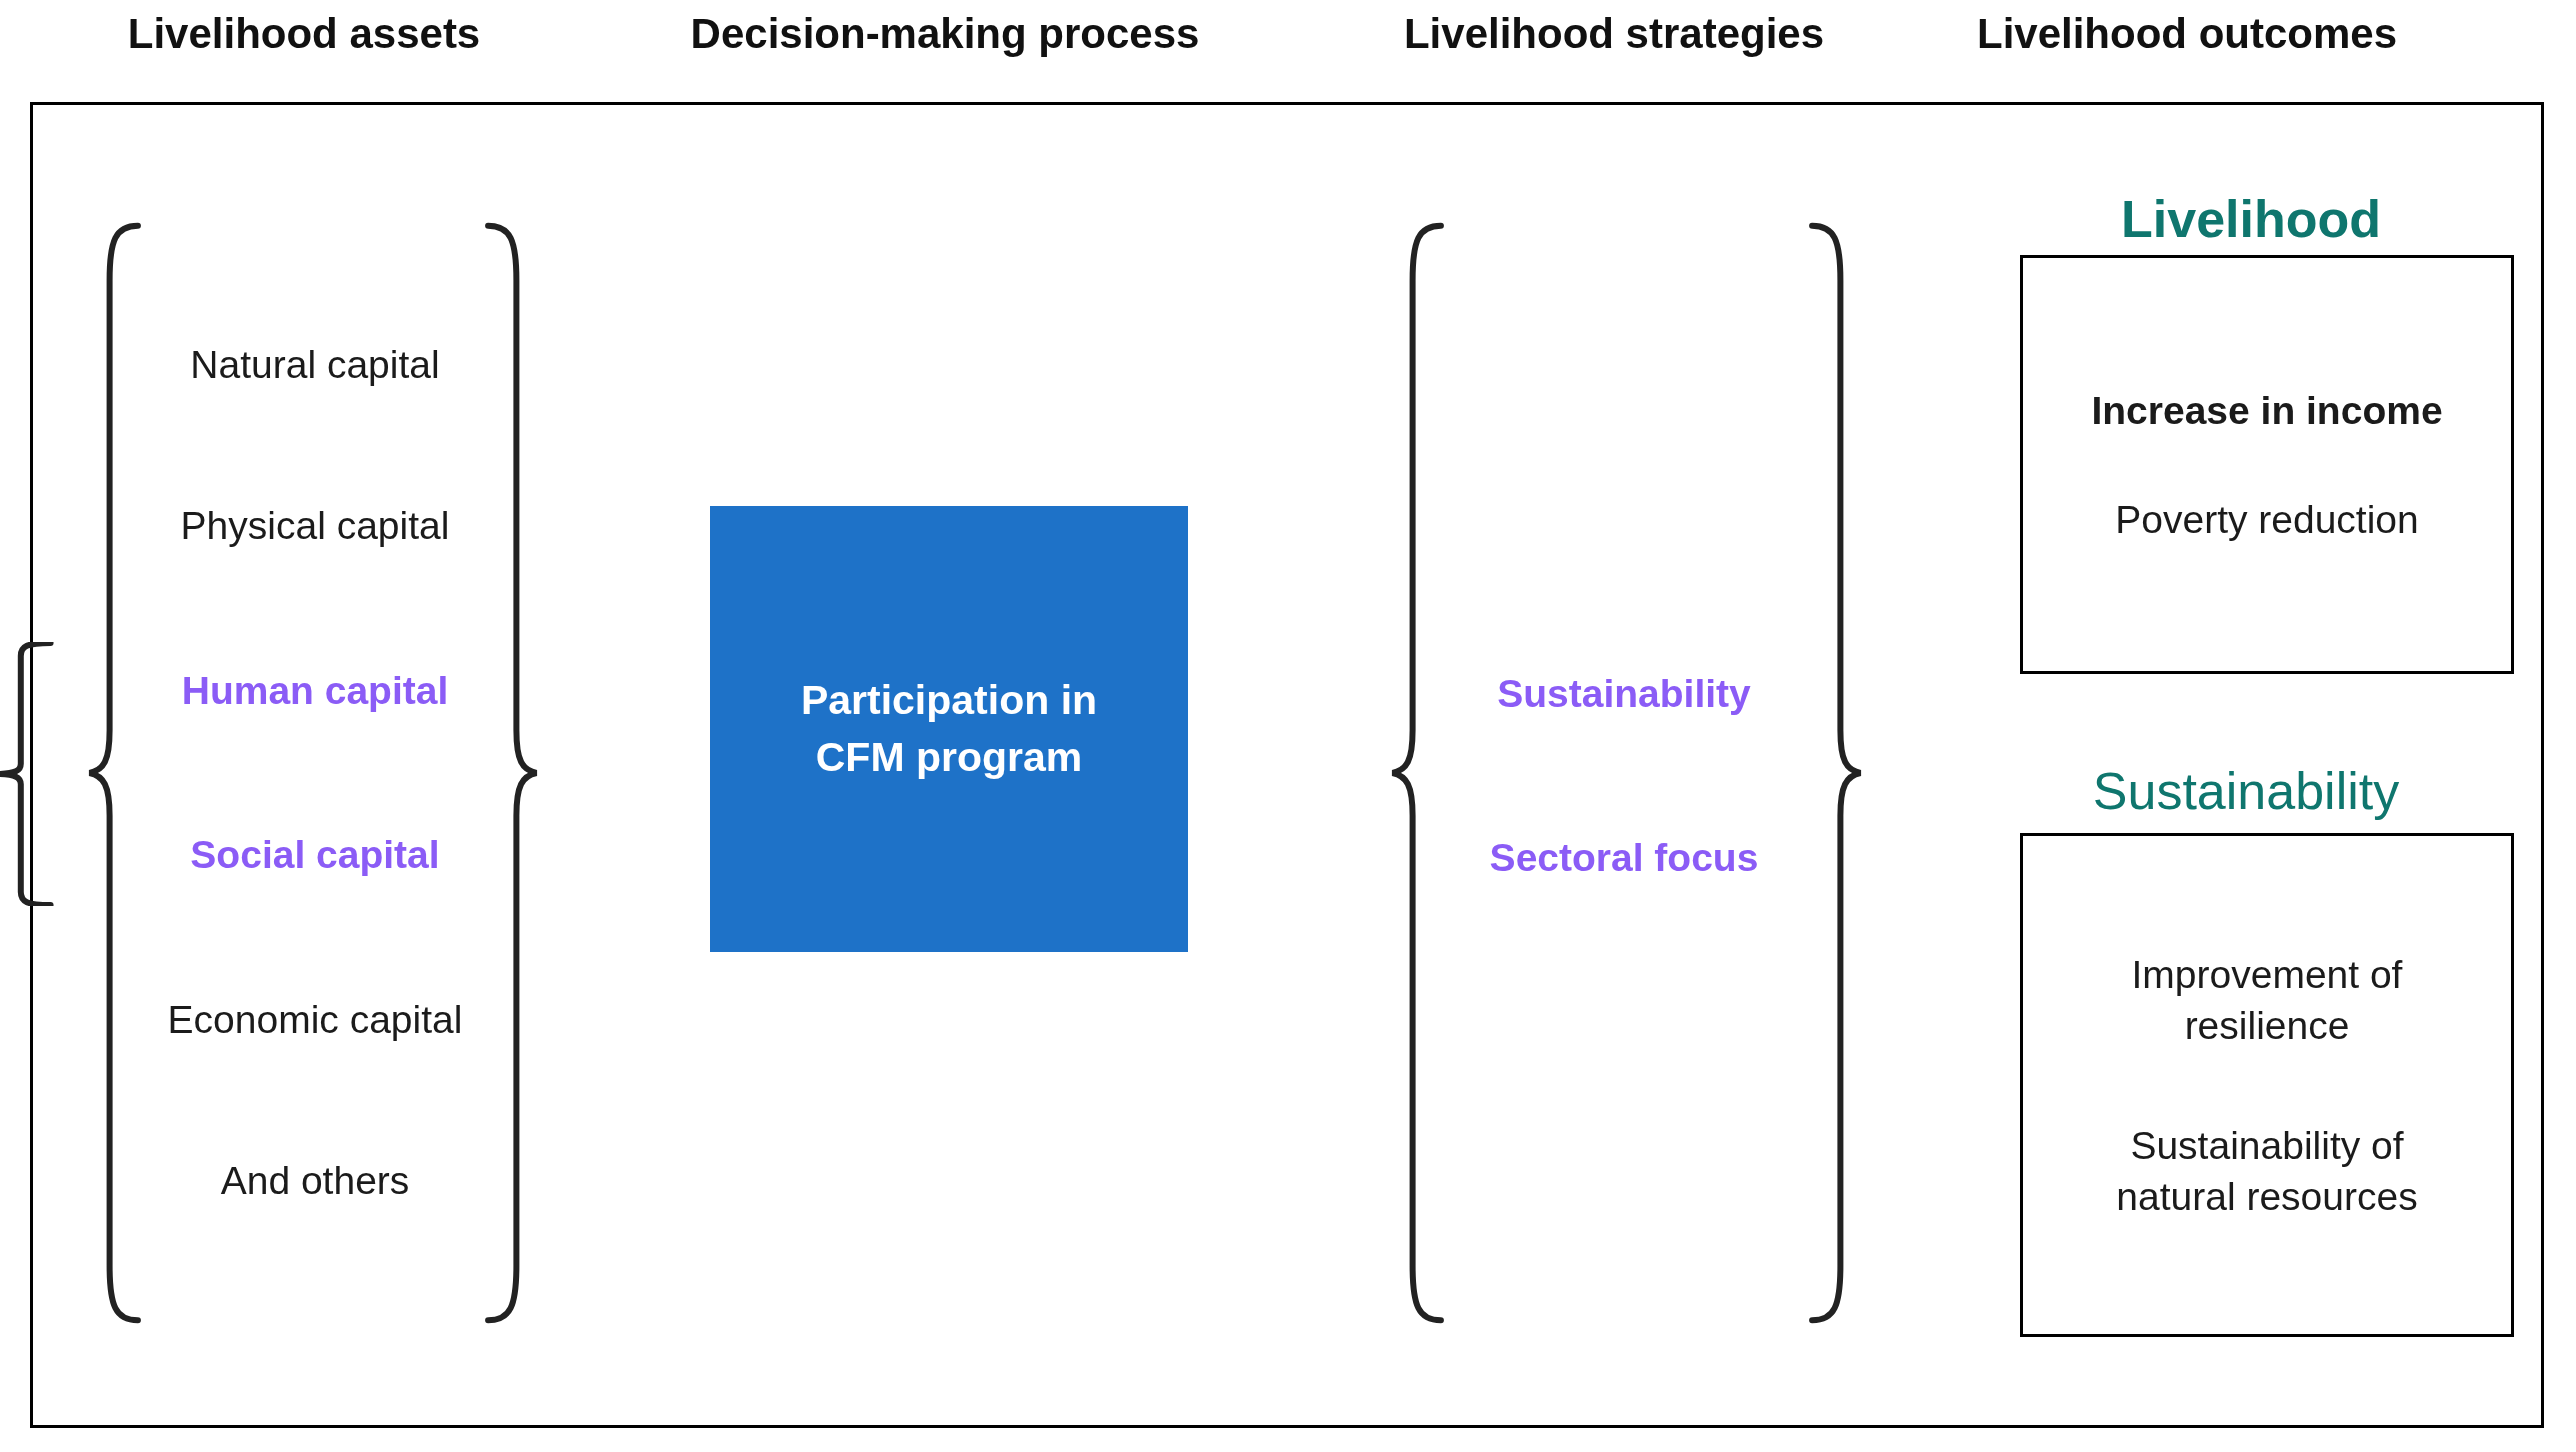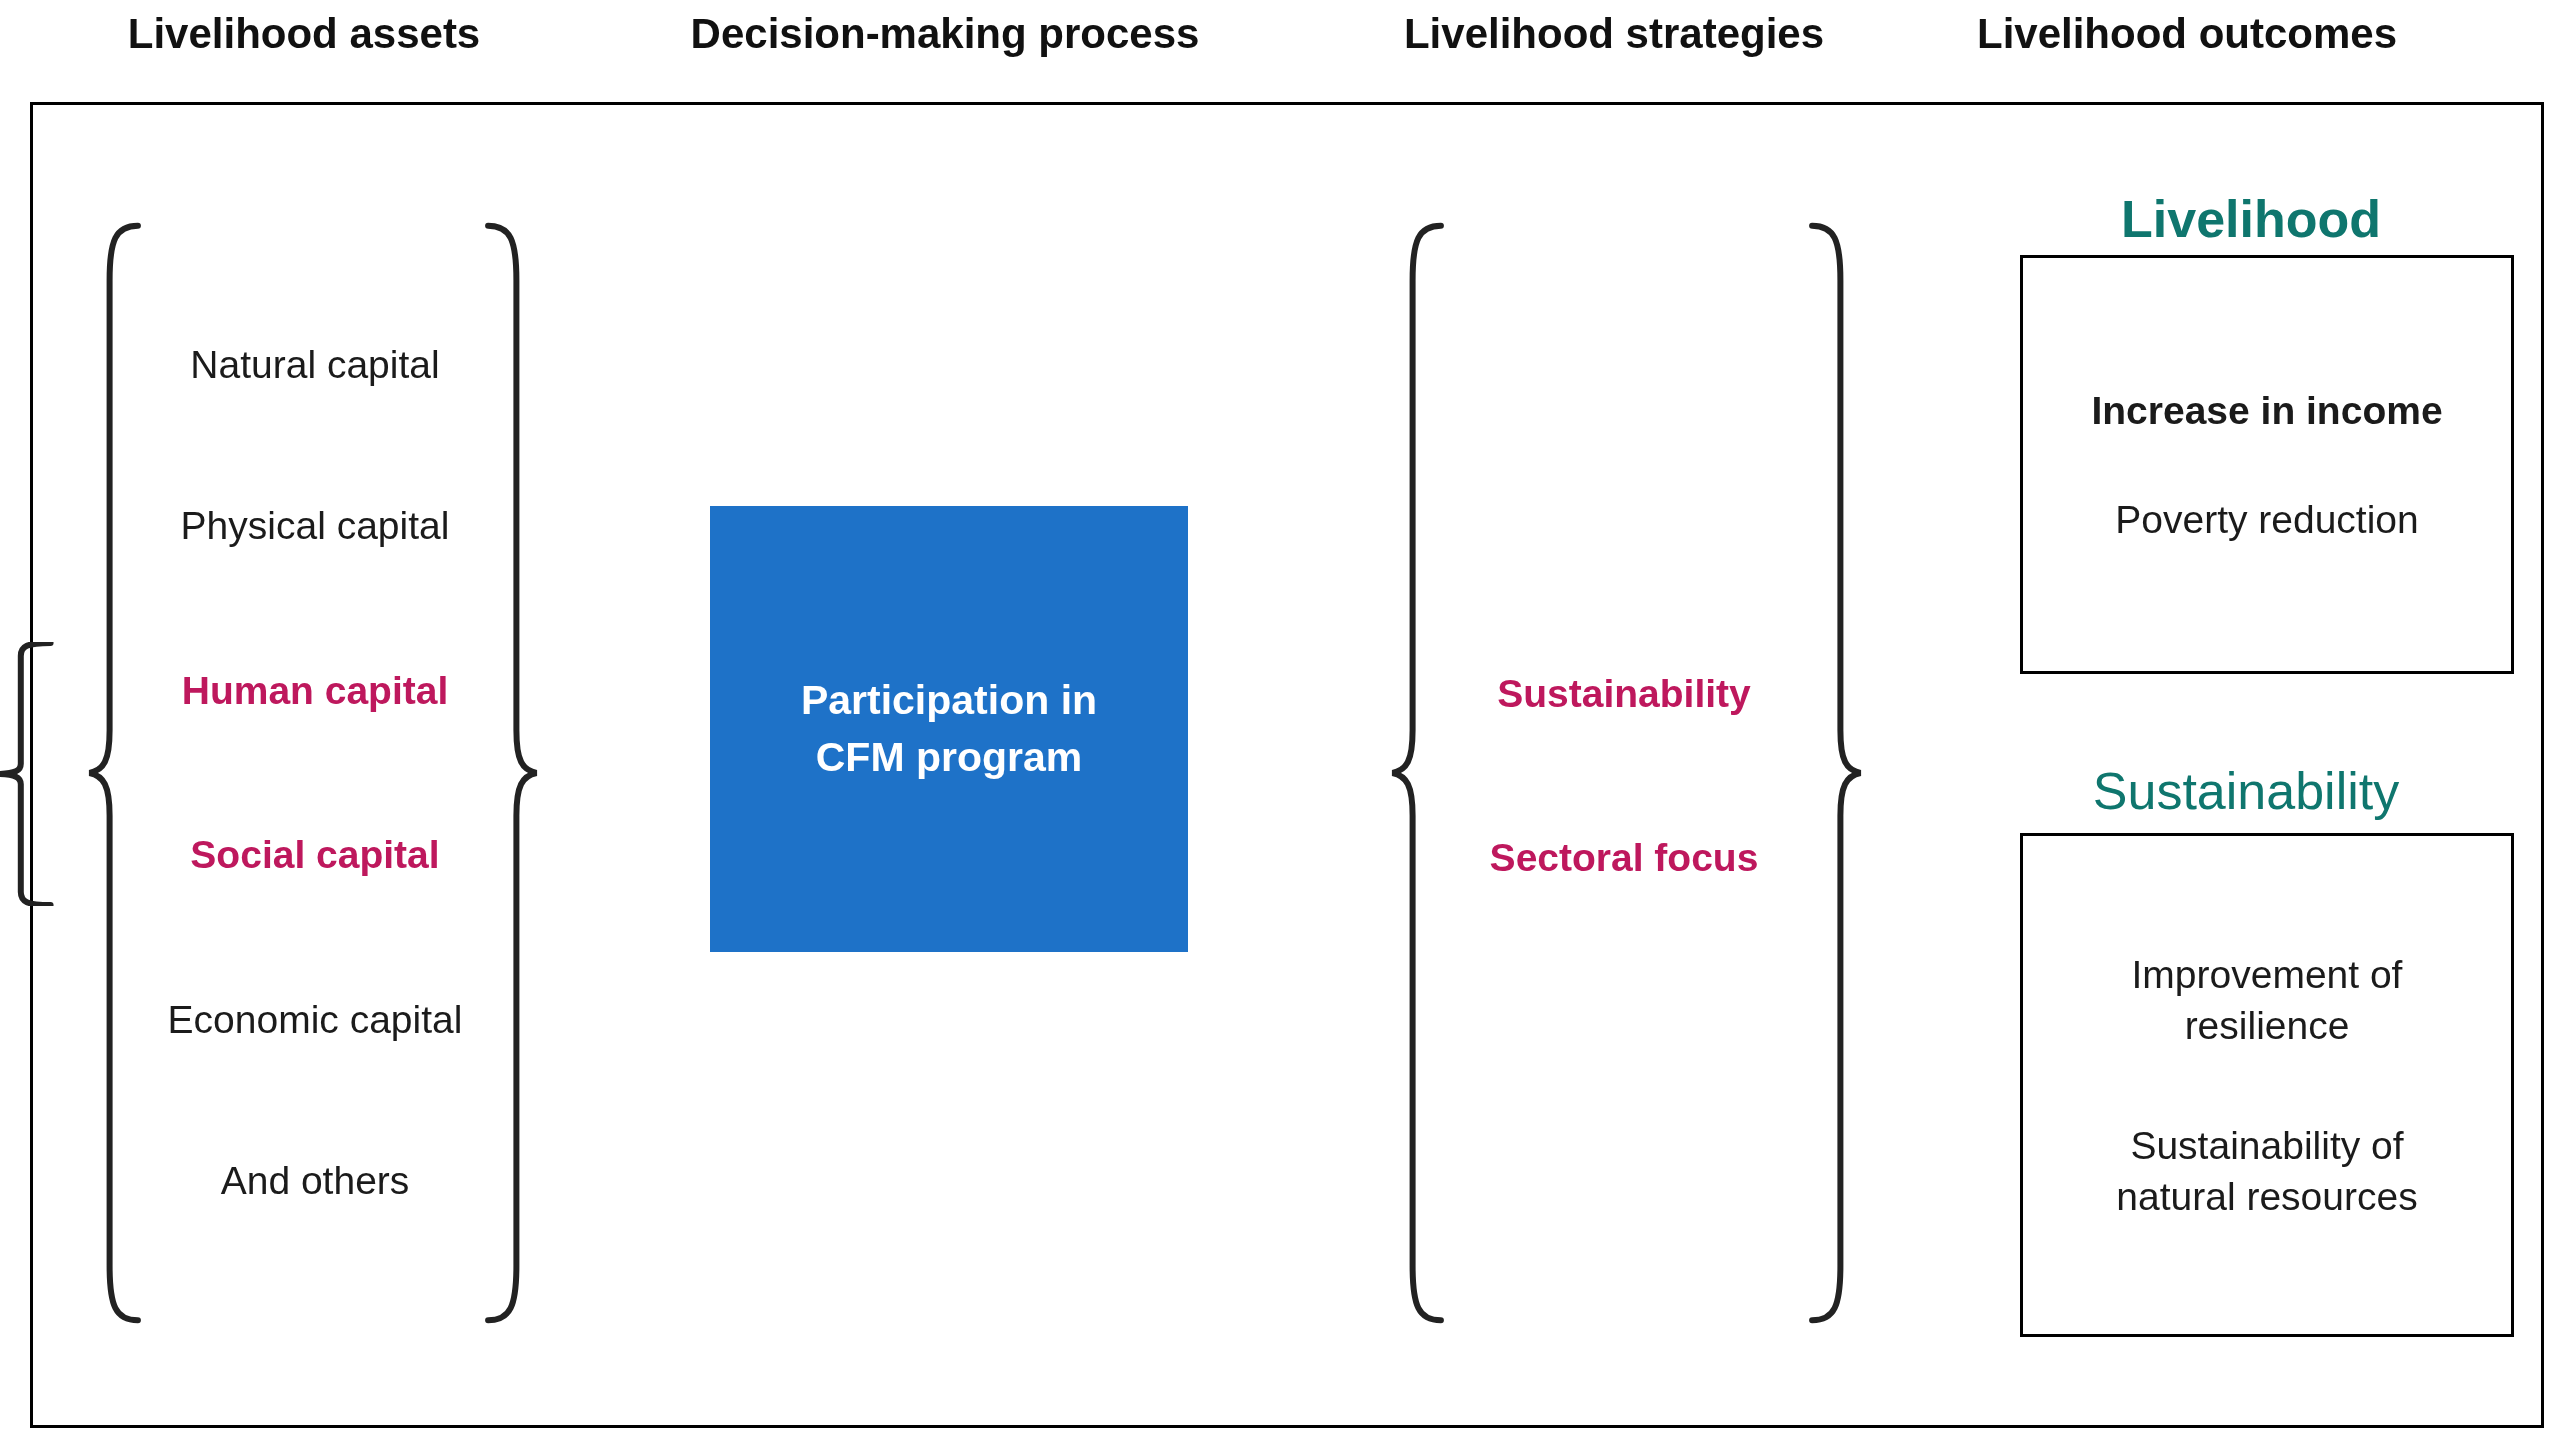--- a/index.html
+++ b/index.html
@@ -20,21 +20,21 @@
     position:absolute;left:30px;top:102px;
     width:2514px;height:1326px;
     border:3.7px solid #000;box-sizing:border-box;background:transparent;
   }
   .brace{position:absolute;}
   .item{
     position:absolute;transform:translateX(-50%);
     font-size:39px;line-height:49px;height:49px;
     text-align:center;white-space:nowrap;color:#1b1b1b;
   }
-  .hl{color:#be185d;font-weight:bold;}
+  .hl{color:#8b5cf6;font-weight:bold;}
   .cfm-box{
     position:absolute;left:710px;top:506px;width:478px;height:446px;
     background:#1e72c8;
     display:flex;flex-direction:column;align-items:center;justify-content:center;
     color:#ffffff;font-weight:bold;font-size:41px;line-height:57px;text-align:center;
   }
   .oheading{
     position:absolute;transform:translateX(-50%);
     font-size:52px;white-space:nowrap;color:#0f766e;
   }

